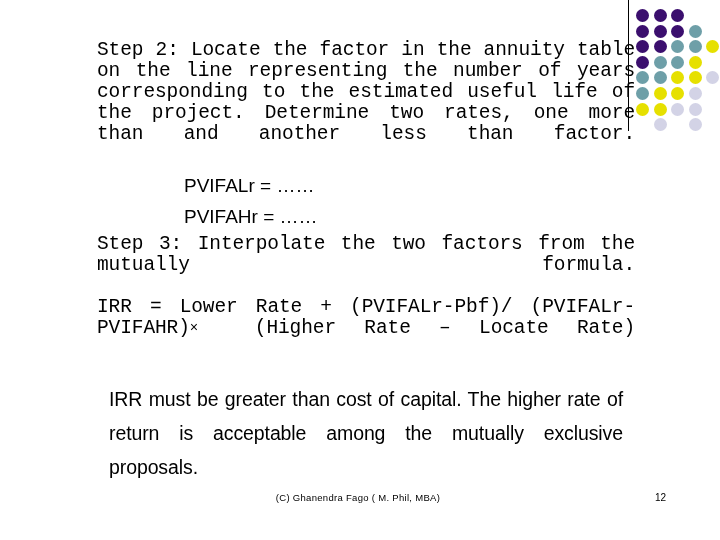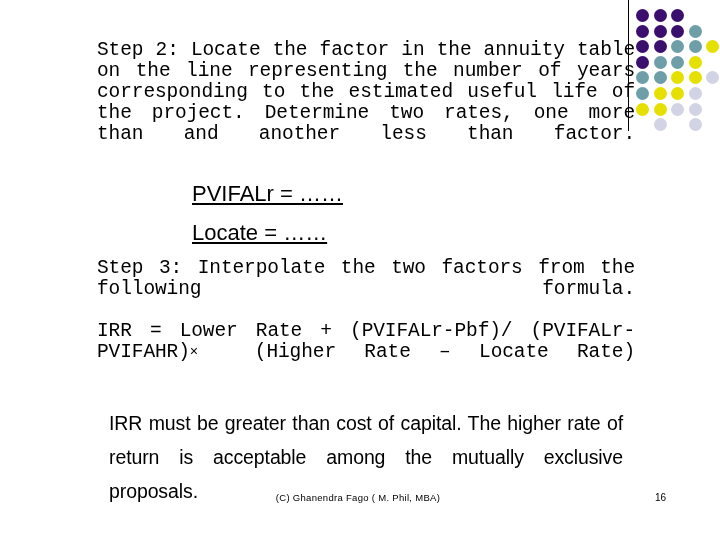--- a/index.html
+++ b/index.html
@@ -62,27 +62,26 @@
     text-justify: inter-word;
     margin: 12px;
     letter-spacing: -0.1px;
   }
   .para::after, .para-loose::after {
     content: "";
     display: inline-block;
     width: 100%;
   }
   .indent-line {
-    font-size: 22px;
+    font-size: 19px;
     line-height: 27px;
-    margin: 12px;
+    margin: 4px;
     padding-left: 83px;
     text-align: left;
     white-space: nowrap;
-    text-decoration: underline;
   }
   .mult {
     font-size: 14px;
     vertical-align: 1px;
   }
   .gap-sm { height: 2px; }
   .gap-md { height: 10px; }
 
   
   #footer-credit {
@@ -142,26 +141,26 @@
     <div class="dot" style="left: 52.5px; top: 109.2px; background: rgb(211, 211, 230);"></div>
   </div>
 
 <div id="slide-body">
 
   <p class="para">Step 2: Locate the factor in the annuity table on the line representing the number of years corresponding to the estimated useful life of the project. Determine two rates, one more than and another less than factor.</p>
 
   <div class="gap-sm"></div>
 
   <p class="indent-line">PVIFALr = ……</p>
-  <p class="indent-line">Locate = ……</p>
+  <p class="indent-line">PVIFAHr = ……</p>
 
-  <p class="para">Step 3: Interpolate the two factors from the following formula.</p>
+  <p class="para">Step 3: Interpolate the two factors from the mutually formula.</p>
 
   <p class="para"><span>IRR = Lower Rate + (PVIFALr-Pbf)/ (PVIFALr-PVIFAHR)</span><span class="mult">×</span>&nbsp;&nbsp;<span>(Higher Rate – Locate Rate)</span></p>
 
   <div class="gap-md"></div>
 
   <p class="para-loose">IRR must be greater than cost of capital. The higher rate of return is acceptable among the mutually exclusive proposals.</p>
 
 </div>
 
 <div id="footer-credit">(C) Ghanendra Fago ( M. Phil, MBA)</div>
-<div id="footer-pagenum">16</div>
+<div id="footer-pagenum">12</div>
 
 </body></html>

